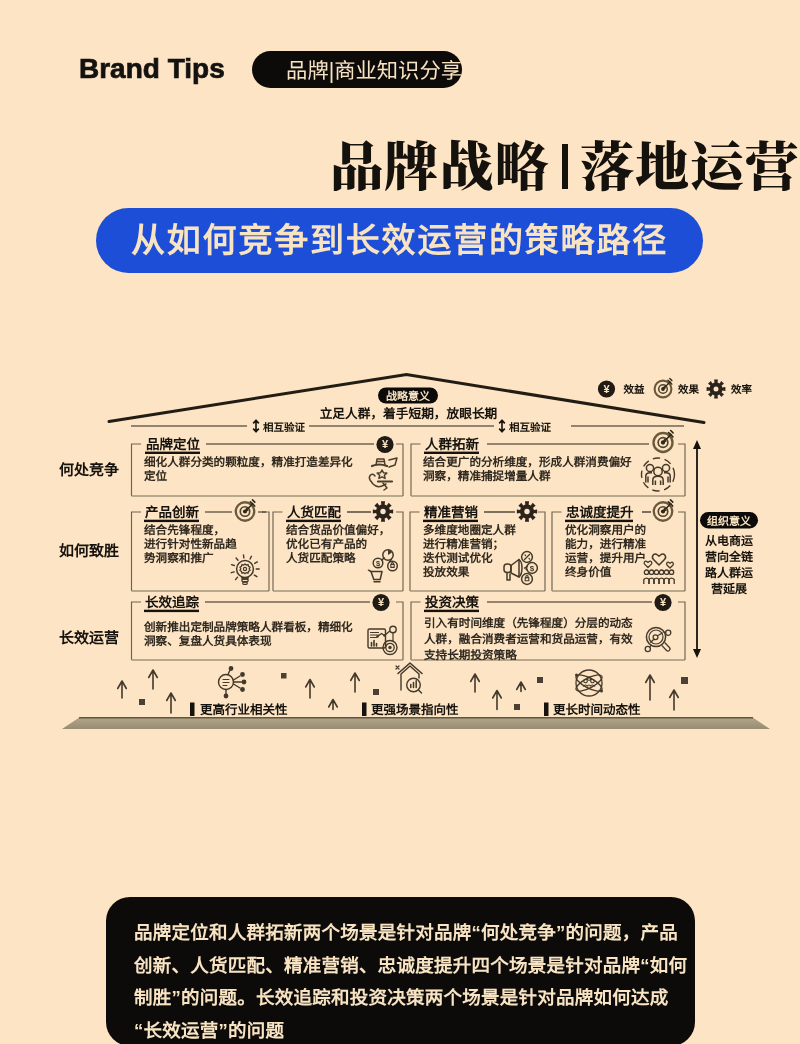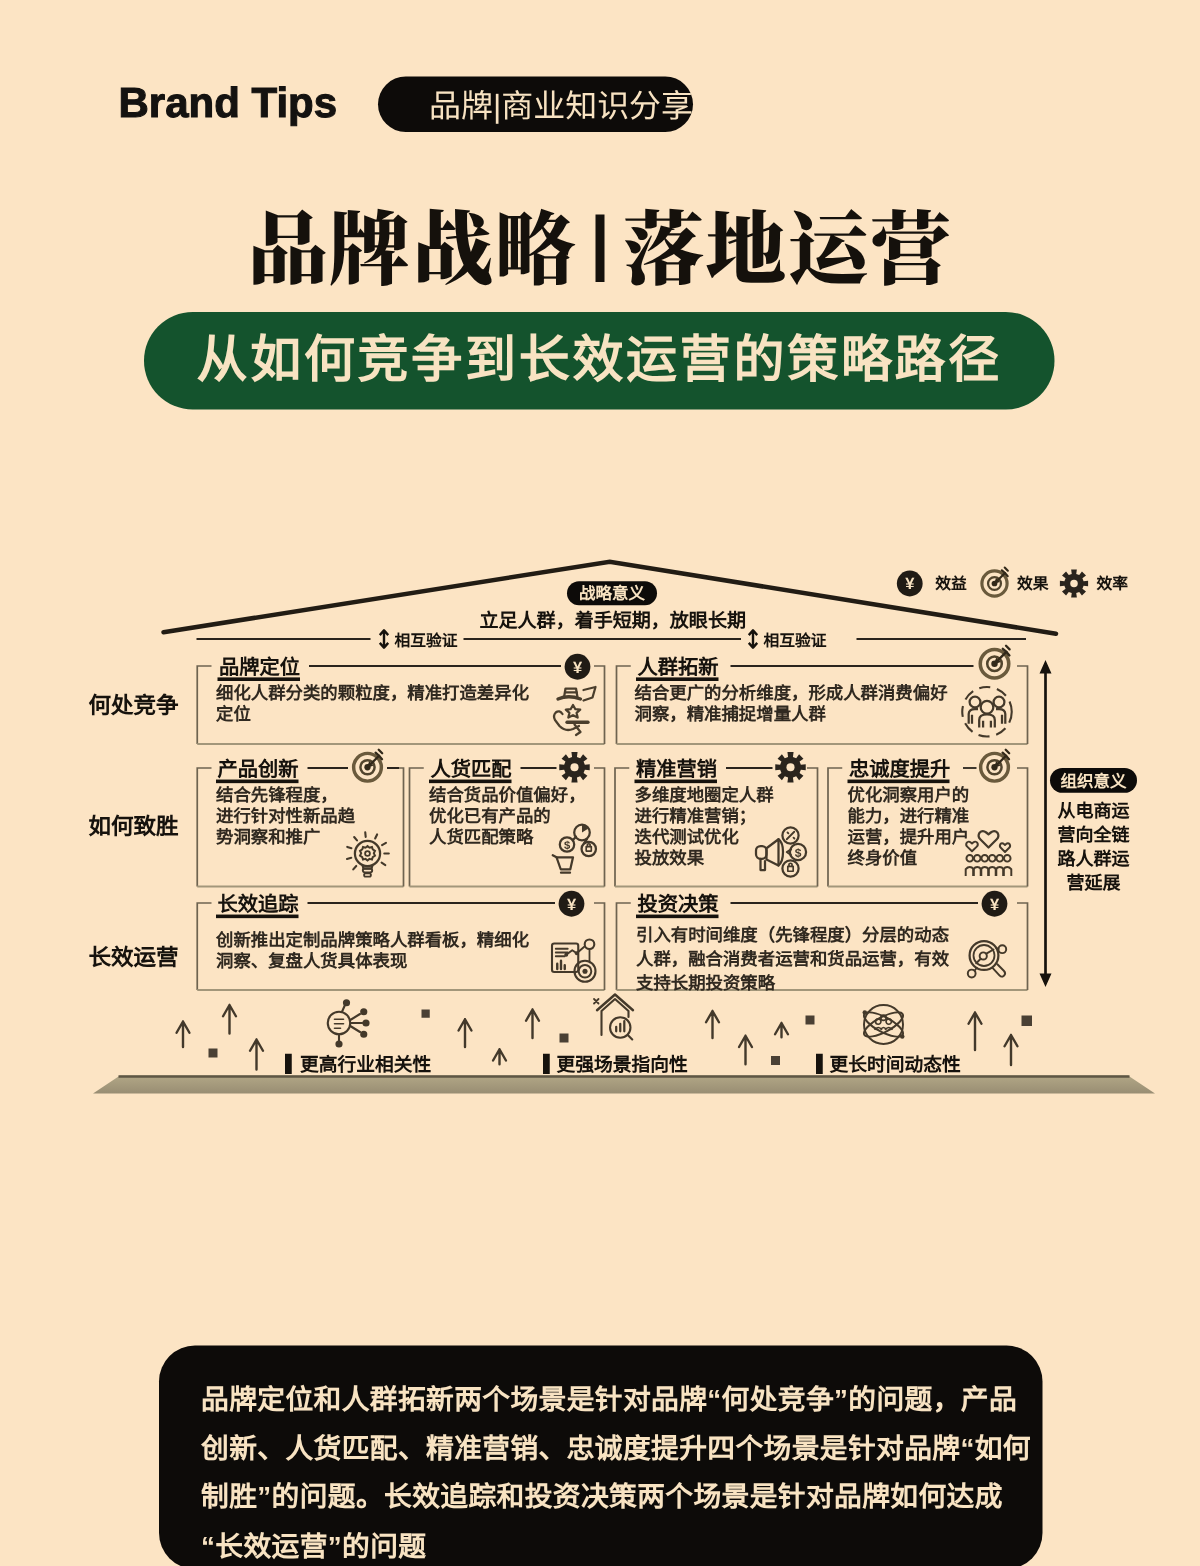--- a/index.html
+++ b/index.html
@@ -7,23 +7,23 @@
 .abs{position:absolute;}
 .ctext{color:#f8e3c2;}
 </style>
 </head>
 <body>
 
 <div class="abs" style="left:79px;top:53px;font-size:28px;font-weight:bold;color:#141210;letter-spacing:0px;-webkit-text-stroke:0.7px #141210;">Brand Tips</div>
 
 <div class="abs ctext" style="left:252px;top:51px;width:210px;height:37px;border-radius:18.5px;background:#0d0b09;font-size:21.3px;font-weight:500;line-height:41px;text-align:right;text-indent:6px;">品牌|商业知识分享</div>
 
-<div class="abs" style="left:0;top:124px;width:800px;text-align:center;font-family:'Liberation Serif','Noto Serif SC','Noto Serif CJK SC',serif;font-weight:900;font-size:54px;color:#15110c;letter-spacing:1px;">品牌战略<span style="display:inline-block;width:6.5px;height:45px;background:#15110c;margin:0 12px;vertical-align:-3px;"></span>落地运营</div>
-
-<div class="abs ctext" style="left:96px;top:208px;width:607px;height:65px;border-radius:33px;background:#14532d;font-size:34px;font-weight:bold;line-height:64px;text-align:center;letter-spacing:1.8px;">从如何竞争到长效运营的策略路径</div>
+<div class="abs" style="left:0;top:124px;width:800px;text-align:right;font-family:'Liberation Serif','Noto Serif SC','Noto Serif CJK SC',serif;font-weight:900;font-size:54px;color:#15110c;letter-spacing:1px;">品牌战略<span style="display:inline-block;width:6.5px;height:45px;background:#15110c;margin:0 12px;vertical-align:-3px;"></span>落地运营</div>
+
+<div class="abs ctext" style="left:96px;top:208px;width:607px;height:65px;border-radius:33px;background:#1d4ed8;font-size:34px;font-weight:bold;line-height:64px;text-align:center;letter-spacing:1.8px;">从如何竞争到长效运营的策略路径</div>
 
 <svg class="abs" style="left:0;top:350px;" width="800" height="410" viewBox="0 0 800 410">
 <defs>
 <linearGradient id="groundg" x1="0" y1="0" x2="0" y2="1">
 <stop offset="0" stop-color="#b2a786"></stop>
 <stop offset="1" stop-color="#988d73"></stop>
 </linearGradient>
 <g id="yen">
   <circle r="8.6" fill="#201b15"></circle>
   <text y="3.9" text-anchor="middle" font-size="11" font-weight="bold" fill="#f8e3c2" font-family="Liberation Sans,sans-serif">¥</text>

